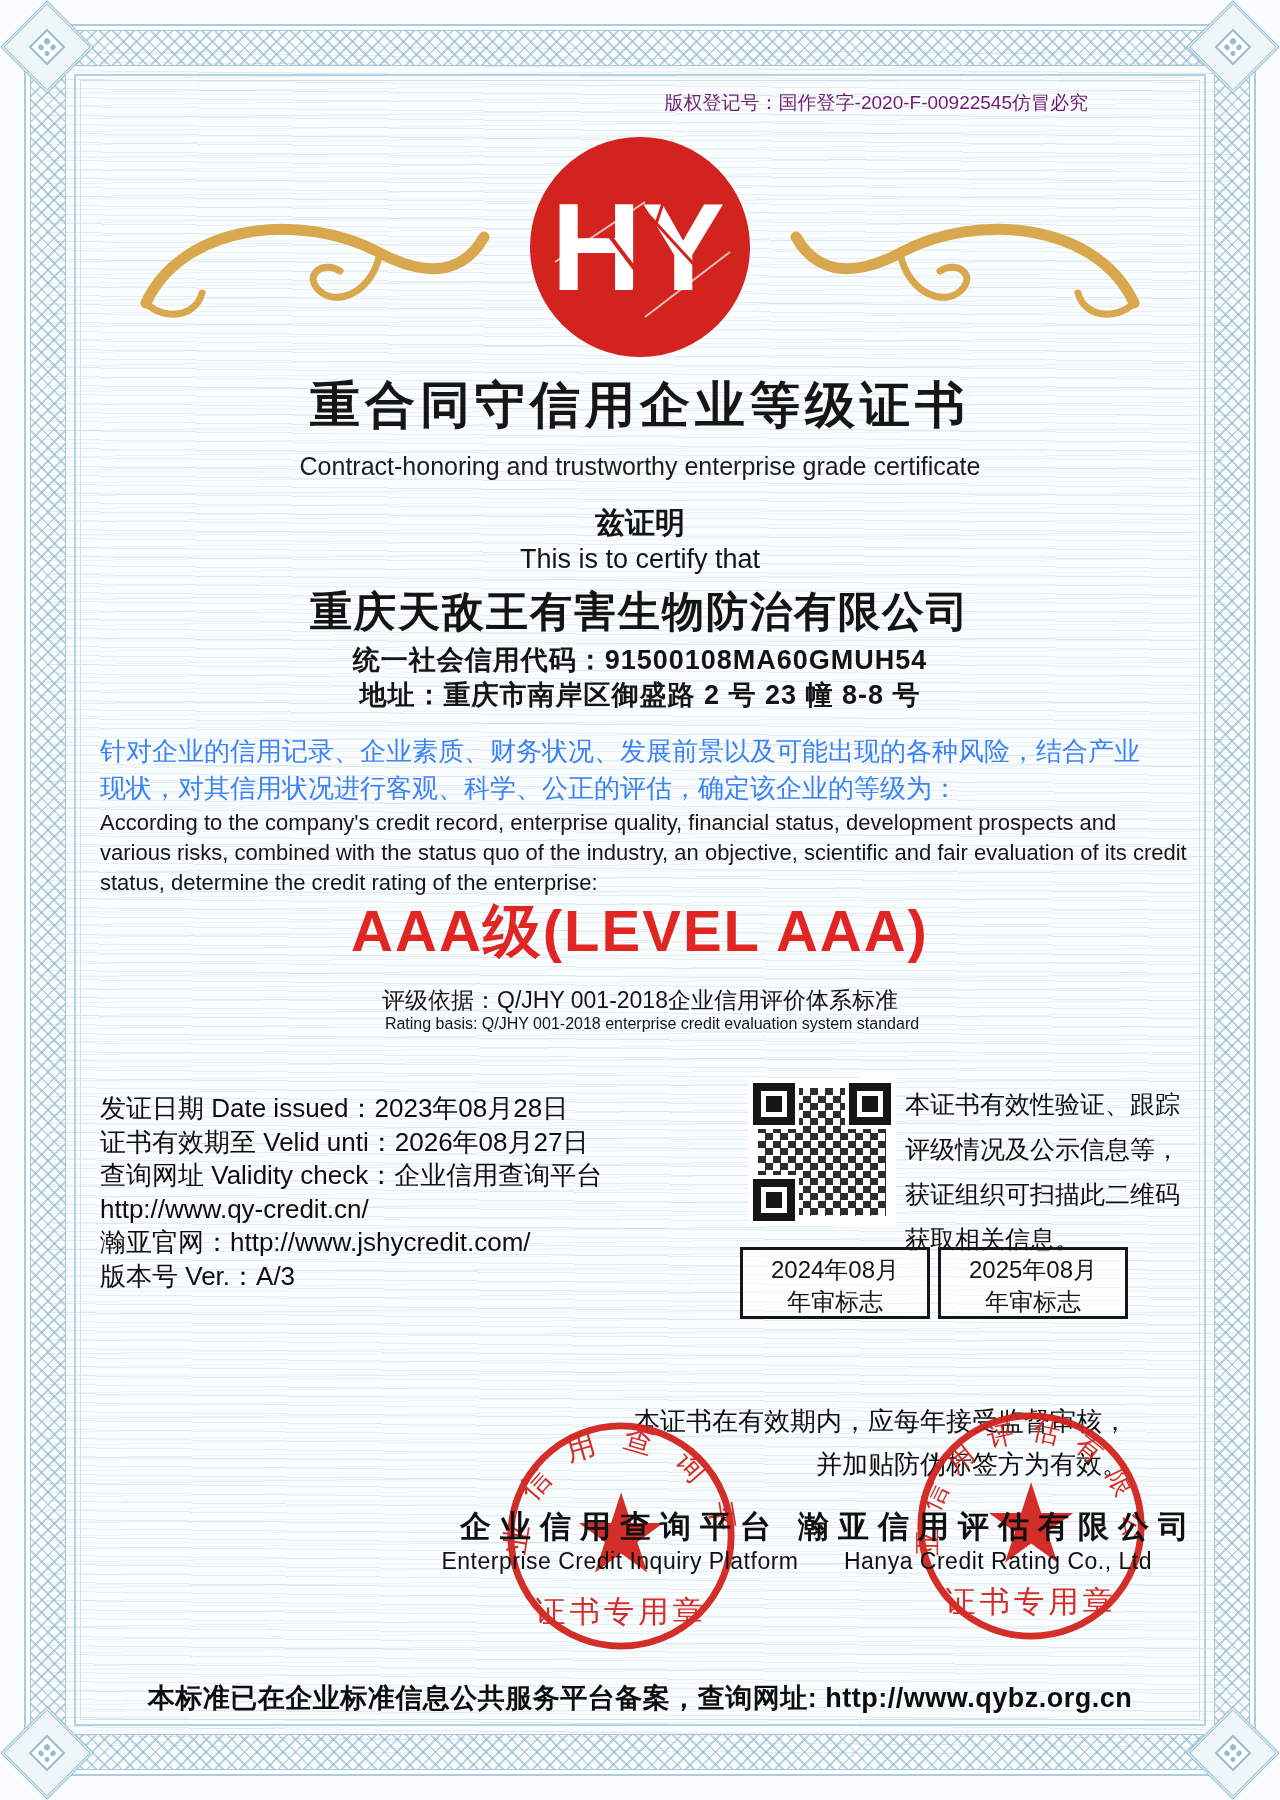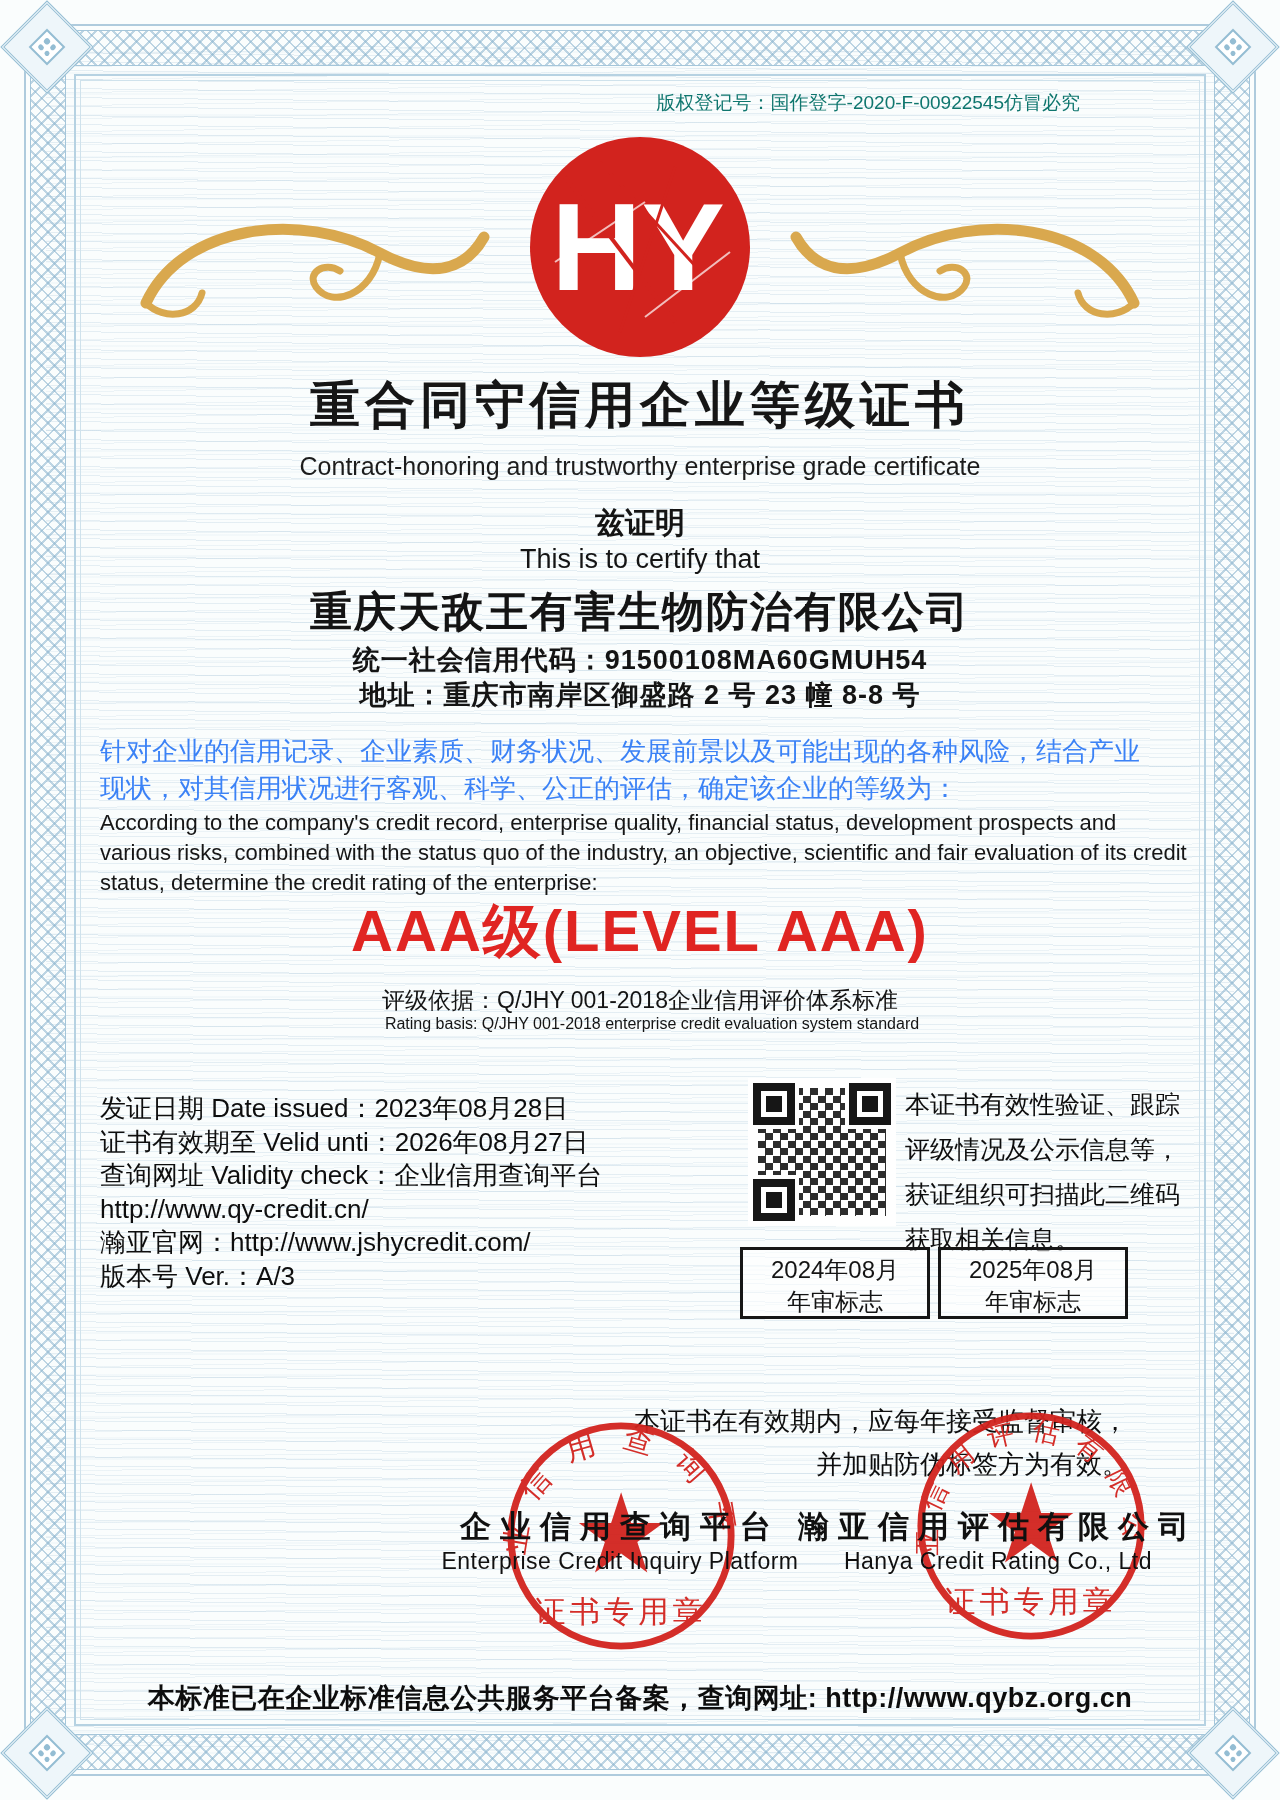--- a/index.html
+++ b/index.html
@@ -33,21 +33,21 @@
   .corner .inner { width:26px; height:26px; border:2px solid #94bdd3; background:#fff;
             display:grid; grid-template-columns:1fr 1fr; gap:3px; padding:4px; }
   .corner .inner i { background:#94bdd3; border-radius:50%; }
   .corner.tl { left:14px; top:14px; } .corner.tr { right:14px; top:14px; }
   .corner.bl { left:14px; bottom:14px; } .corner.br { right:14px; bottom:14px; }
 
   .abs { position:absolute; }
   .ctr { left:0; right:0; text-align:center; }
 
   
-  .copyright { top:90px; right:200px; font-size:19px; color:#0f766e; }
+  .copyright { top:90px; right:192px; font-size:19px; color:#701a75; }
   .logo-wrap { top:132px; left:525px; width:230px; height:230px; z-index:2; }
   .flourish { top:185px; width:372px; height:150px; }
   .flourish.l { left:128px; } .flourish.r { right:128px; transform:scaleX(-1); }
 
   .title { top:372px; font-size:50px; font-weight:700; letter-spacing:5px; color:#161616; }
   .subtitle { top:452px; font-size:25px; color:#1c1c1c; }
   .certify-cn { top:503px; font-size:30px; font-weight:600; }
   .certify-en { top:544px; font-size:27px; }
   .company { top:584px; font-size:42px; font-weight:700; letter-spacing:2px; }
   .code-line { top:642px; font-size:27px; font-weight:700; letter-spacing:1px; }

